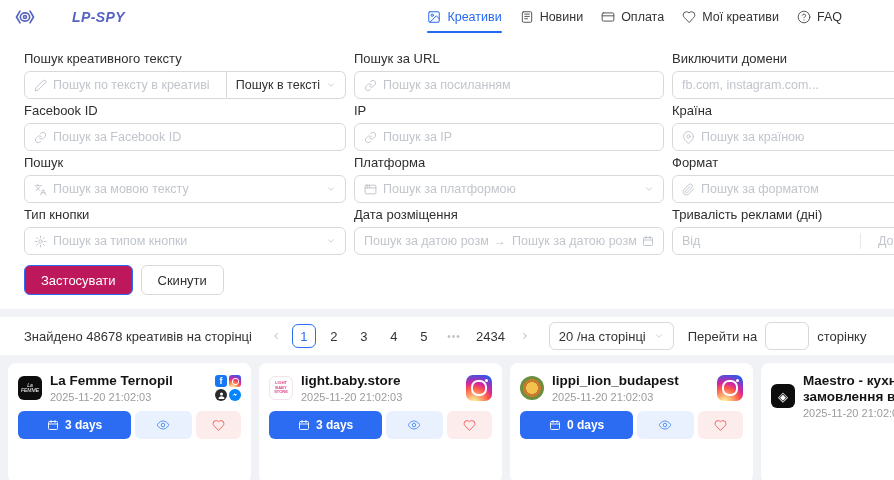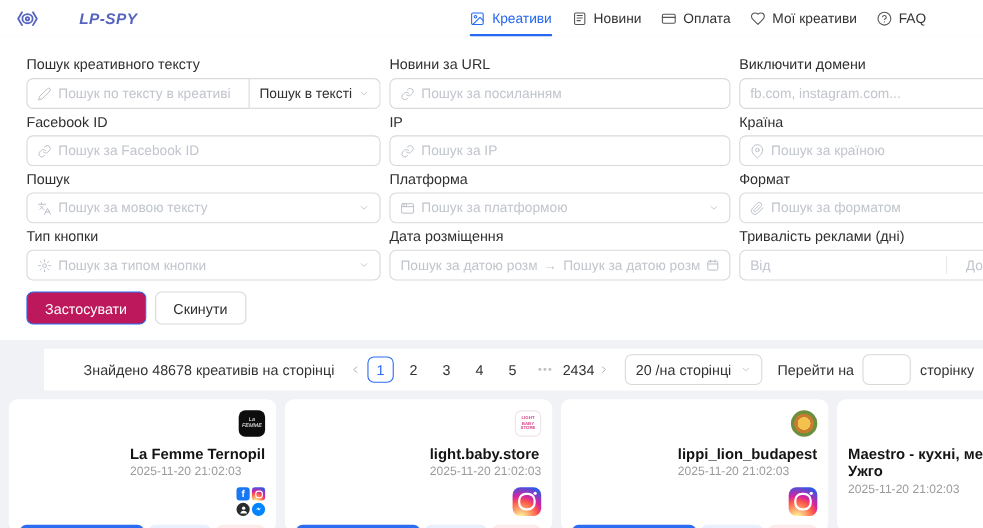--- a/index.html
+++ b/index.html
@@ -51,41 +51,41 @@
   .btn-row { margin-top: 10px; display: flex; gap: 8px; }
   .btn {
     height: 30px; border-radius: 6px; font-size: 13px; padding: 0 16px;
     display: inline-flex; align-items: center; cursor: pointer; font-family: "Liberation Sans", sans-serif;
   }
   .btn.primary { background: #be185d; color: #fff; border: 1px solid #2b6cf3; }
   .btn.default { background: #fff; color: #303030; border: 1px solid #d9d9d9; }
   
   .results-bar {
     margin-top: 8px; background: #fff; height: 38px; display: flex; align-items: center;
-    padding: 0 36px; gap: 6px; font-size: 13px; color: #333; margin-left: 40px;
+    padding: 0 24px; gap: 6px; font-size: 13px; color: #333;
   }
   .found { margin-right: 8px; white-space: nowrap; }
   .pg { min-width: 24px; height: 24px; display: inline-flex; align-items: center; justify-content: center; border-radius: 6px; cursor: pointer; padding: 0 4px; }
   .pg.active { border: 1px solid #2b6cf3; color: #2b6cf3; }
   .pg.dots { color: #c0c0c0; letter-spacing: 1px; font-size: 10px; }
   .pg-arrow { width: 20px; height: 24px; display: inline-flex; align-items: center; justify-content: center; cursor: pointer; }
   .pg-arrow svg { width: 10px; height: 10px; fill: none; stroke: #9aa0a6; stroke-width: 2; stroke-linecap: round; }
   .size-select {
     height: 28px; border: 1px solid #d9d9d9; border-radius: 6px; display: flex; align-items: center;
     gap: 8px; padding: 0 9px; margin-left: 8px; cursor: pointer; white-space: nowrap;
   }
   .goto { display: flex; align-items: center; gap: 8px; margin-left: 8px; white-space: nowrap; }
   .goto input {
     width: 44px; height: 28px; border: 1px solid #d9d9d9; border-radius: 6px; outline: none;
     font-size: 13px; padding: 0 8px; font-family: "Liberation Sans", sans-serif;
   }
   
   .cards { margin-top: 8px; display: flex; gap: 8px; padding-left: 8px; }
   .card { width: 243px; flex: none; background: #fff; border-radius: 8px; padding: 10px 10px 12px; height: 120px; }
-  .card-head { display: flex; gap: 8px; align-items: flex-end; flex-direction: column; }
+  .card-head { display: flex; gap: 8px; align-items: center; }
   .avatar { width: 24px; height: 24px; border-radius: 6px; flex: none; display: flex; align-items: center; justify-content: center; overflow: hidden; text-align: center; }
   .avatar.black { background: #0d0d0d; color: #fff; font-size: 5px; font-style: italic; line-height: 5px; }
   .avatar.shop { background: #fff; border: 1px solid #f0e3ea; color: #d9488c; font-size: 4px; font-weight: 700; line-height: 4.5px; }
   .avatar.lion { border-radius: 50%; background: radial-gradient(circle, #f2c14e 0 34%, #c77b2e 35% 52%, #6b8f3c 53% 100%); }
   .avatar.maestro { background: #0d0d0d; color: #fff; font-size: 13px; font-style: normal; }
   .avatar.maestro::after { content: "\25C8"; }
   .card-info { min-width: 0; flex: 1; }
   .card-name { font-size: 13.5px; line-height: 16px; font-weight: 700; color: #141414; }
   .card-date { font-size: 11px; color: #9b9b9b; margin-top: 2px; white-space: nowrap; }
   .icon-cluster { flex: none; display: grid; grid-template-columns: 12px 12px; gap: 2px; }
@@ -180,21 +180,21 @@
         <div class="addon">
           <span>Пошук в тексті</span>
           <svg class="chev" viewBox="0 0 24 24">
               <path d="m6 9 6 6 6-6"></path>
             </svg>
         </div>
       </div>
     </div>
 
     <div>
-      <div class="flabel">Новини за URL</div>
+      <div class="flabel">Пошук за URL</div>
       <div class="ibox">
         <svg class="sicon" viewBox="0 0 24 24">
             <path d="M10 13a5 5 0 0 0 7.5.5l3-3a5 5 0 0 0-7-7l-1.7 1.7"></path>
             <path d="M14 11a5 5 0 0 0-7.5-.5l-3 3a5 5 0 0 0 7 7l1.7-1.7"></path>
           </svg>
         <input placeholder="Пошук за посиланням" style="">
       </div>
     </div>
 
     <div>

